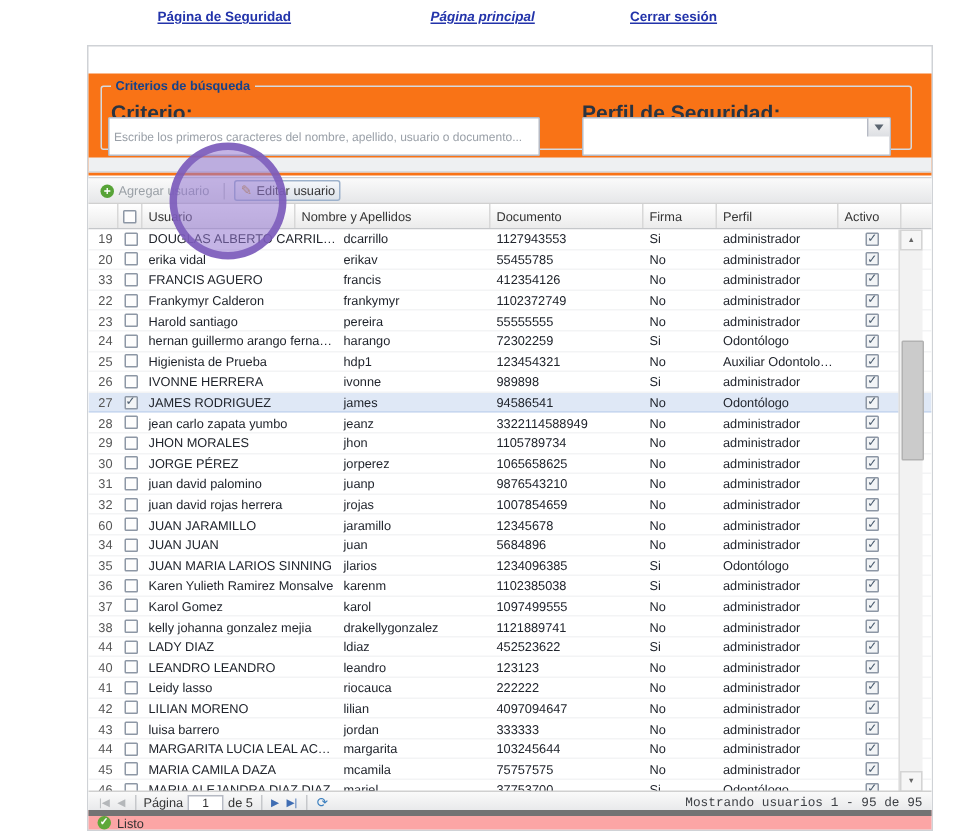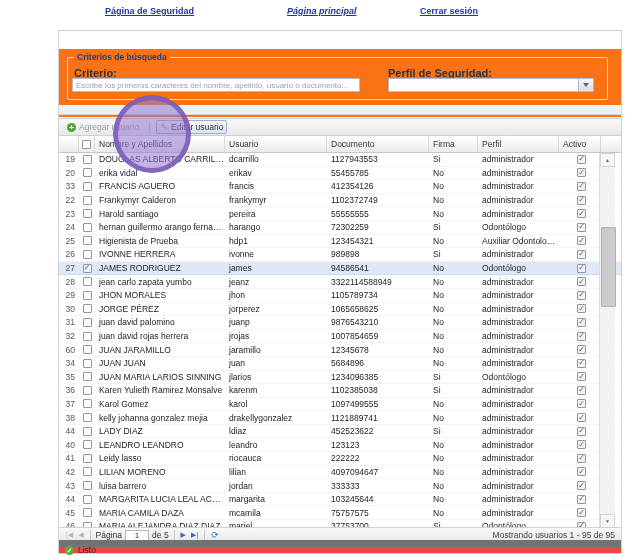--- a/index.html
+++ b/index.html
@@ -9,23 +9,23 @@
   .nl1{left:105px;} .nl2{left:287px;font-style:italic;} .nl3{left:420px;}
 
   .panel{position:absolute;left:58px;top:30px;width:564px;height:524px;background:#fff;border:1px solid #cfd2d6;box-sizing:border-box;}
   .panel-header{position:absolute;left:0;top:0;right:0;height:18px;background:linear-gradient(#f8f9fa,#dfe2e6);
                 border-bottom:1px solid #c9ccd1;display:flex;align-items:center;padding-left:6px;box-sizing:border-box;
                 font-weight:bold;font-size:9px;color:#333a45;}
   .form-area{position:absolute;left:0;top:18px;right:0;height:68px;background:#f97316;}
   fieldset.search{position:absolute;left:8px;top:3px;right:13px;height:46px;margin:0;padding:0 4px;
                   border:1px solid #d6dade;border-radius:2px;}
   fieldset.search legend{font-size:8.5px;font-weight:bold;color:#15428b;padding:0 3px;margin-left:2px;}
-  .fld-label{position:absolute;top:5px;font-size:11px;font-weight:bold;color:#2a3442;}
+  .fld-label{position:absolute;top:5px;font-size:14px;font-weight:bold;color:#2a3442;}
   .lab-criterio{left:6px;} .lab-perfil{left:320px;}
-  .txt{position:absolute;top:16px;height:14px;border:1px solid #b6bac4;box-sizing:border-box;font-family:"Liberation Sans",sans-serif;
+  .txt{position:absolute;top:16px;height:26px;border:1px solid #b6bac4;box-sizing:border-box;font-family:"Liberation Sans",sans-serif;
        font-size:8px;padding:0 3px;color:#333;background:#fff;border-radius:1px;}
   .txt::placeholder{color:#9aa0a8;}
   .txt-criterio{left:4px;width:288px;}
   .combo-wrap{position:absolute;left:320px;top:16px;width:206px;height:14px;}
   .txt-perfil{left:0;top:0;width:206px;}
   .combo-trigger{position:absolute;right:1px;top:1px;width:14px;height:12px;background:linear-gradient(#f6f6f6,#dddfe3);
                  border-left:1px solid #b6bac4;display:flex;align-items:center;justify-content:center;cursor:pointer;}
   .tri-down{width:0;height:0;border-left:3px solid transparent;border-right:3px solid transparent;border-top:4px solid #5b6570;}
   .form-strip{position:absolute;left:0;top:56px;right:0;height:9px;background:#eef0f2;border-bottom:1px solid #d8dadd;}
 
@@ -67,23 +67,23 @@
   .va-up{top:0;} .va-down{bottom:0;}
   .vthumb{position:absolute;left:1px;top:74px;width:13px;height:78px;background:#cbcbcb;border:1px solid #b2b2b2;border-radius:1px;cursor:grab;}
 
   .gpaging{position:absolute;left:0;bottom:0;right:0;height:15px;background:linear-gradient(#fafafa,#e6e7e9);
            border-top:1px solid #d0d0d0;display:flex;align-items:center;padding:0 6px;gap:3px;box-sizing:border-box;font-size:8.5px;color:#333;}
   .pbtn{font-size:7px;cursor:pointer;padding:0 1px;}
   .pbtn.off{color:#b4b7ba;cursor:default;} .pbtn.on{color:#3f6db3;}
   .pbtn.refresh{font-size:9px;color:#3a7fbf;}
   .pginput{width:24px;height:11px;border:1px solid #b6bac4;font-size:8px;text-align:center;box-sizing:border-box;
            font-family:"Liberation Sans",sans-serif;color:#333;}
-  .pinfo{margin-left:auto;color:#3c3f44;}
-
-  .statusbar{position:absolute;left:0;bottom:0;right:0;height:13px;background:#ef4444;border-top:7px solid #737373;
+  .pinfo{margin-left:auto;color:#3c3f44;font-family:Liberation Mono, monospace;}
+
+  .statusbar{position:absolute;left:0;bottom:0;right:0;height:13px;background:#fca5a5;border-top:4px solid #737373;
              display:flex;align-items:center;gap:4px;padding:0 6px;box-sizing:border-box;font-size:8.5px;color:#333;}
   .icon-status{display:inline-flex;width:9px;height:9px;border-radius:50%;background:#5fa839;color:#fff;font-size:7px;line-height:9px;
                align-items:center;justify-content:center;font-weight:bold;}
 
   .annotation-circle{position:absolute;left:113px;top:95px;width:78px;height:78px;border-radius:50%;box-sizing:border-box;
                      background:rgba(148,118,208,0.55);border:5px solid rgba(122,90,186,0.85);z-index:50;pointer-events:none;}
 </style>
 </head>
 <body>
 
@@ -124,22 +124,22 @@
           <span class="icon-pencil">✎</span>
           <span>Editar usuario</span>
         </div>
       </div>
 
       <div class="ghead">
         <div class="hcell col-num"></div>
         <div class="hcell col-chk">
           <span class="cbox"></span>
         </div>
+        <div class="hcell col-usuario">Usuario</div>
         <div class="hcell col-nombre">Nombre y Apellidos</div>
-        <div class="hcell col-usuario">Usuario</div>
         <div class="hcell col-doc">Documento</div>
         <div class="hcell col-firma">Firma</div>
         <div class="hcell col-perfil">Perfil</div>
         <div class="hcell col-activo">Activo</div>
         <div class="hcell hfill"></div>
       </div>
 
       <div class="gbody">
           <div class="grow">
       <div class="gcell col-num">19</div>

